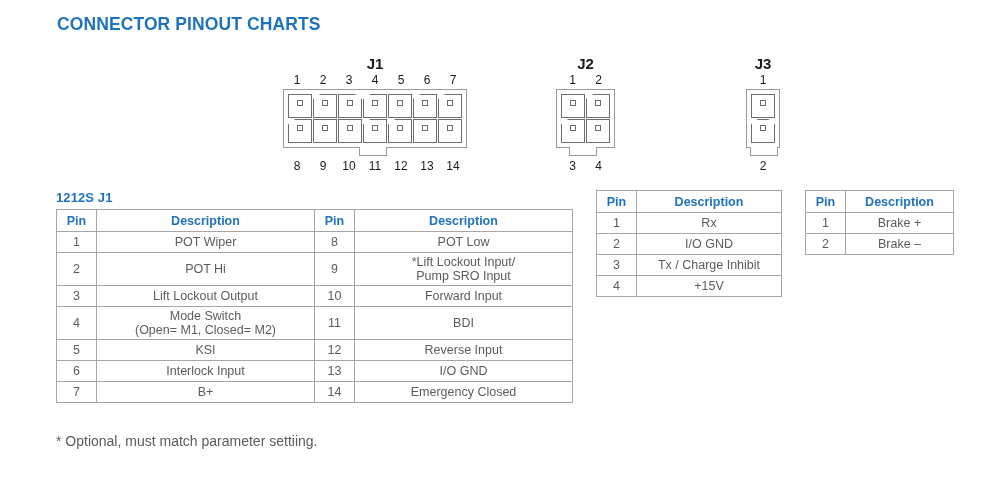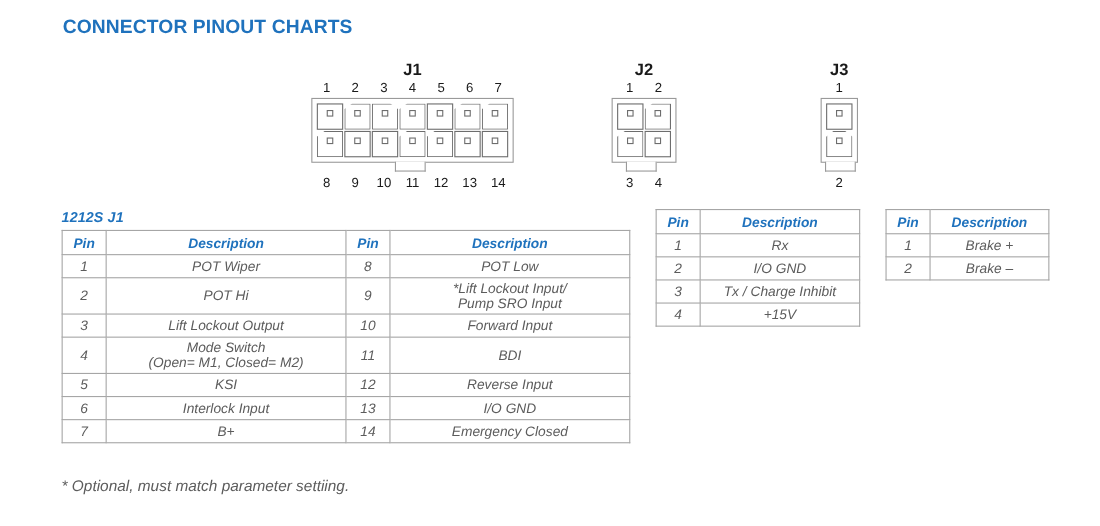--- a/index.html
+++ b/index.html
@@ -82,21 +82,21 @@
 
   .latch {
     position: absolute;
     border: 1.3px solid #9a9a9a;
     border-top: none;
     background: #fff;
     height: 9px;
   }
 
   
-  .tbl-block { position: absolute; font-style: italic; }
+  .tbl-block { position: absolute; }
   .tbl-title {
     font-size: 13px;
     font-weight: bold;
     color: #1f72bd;
     margin-bottom: 4px;
     letter-spacing: 0.1px;
   }
   table.pinout {
     border-collapse: collapse;
     table-layout: fixed;

